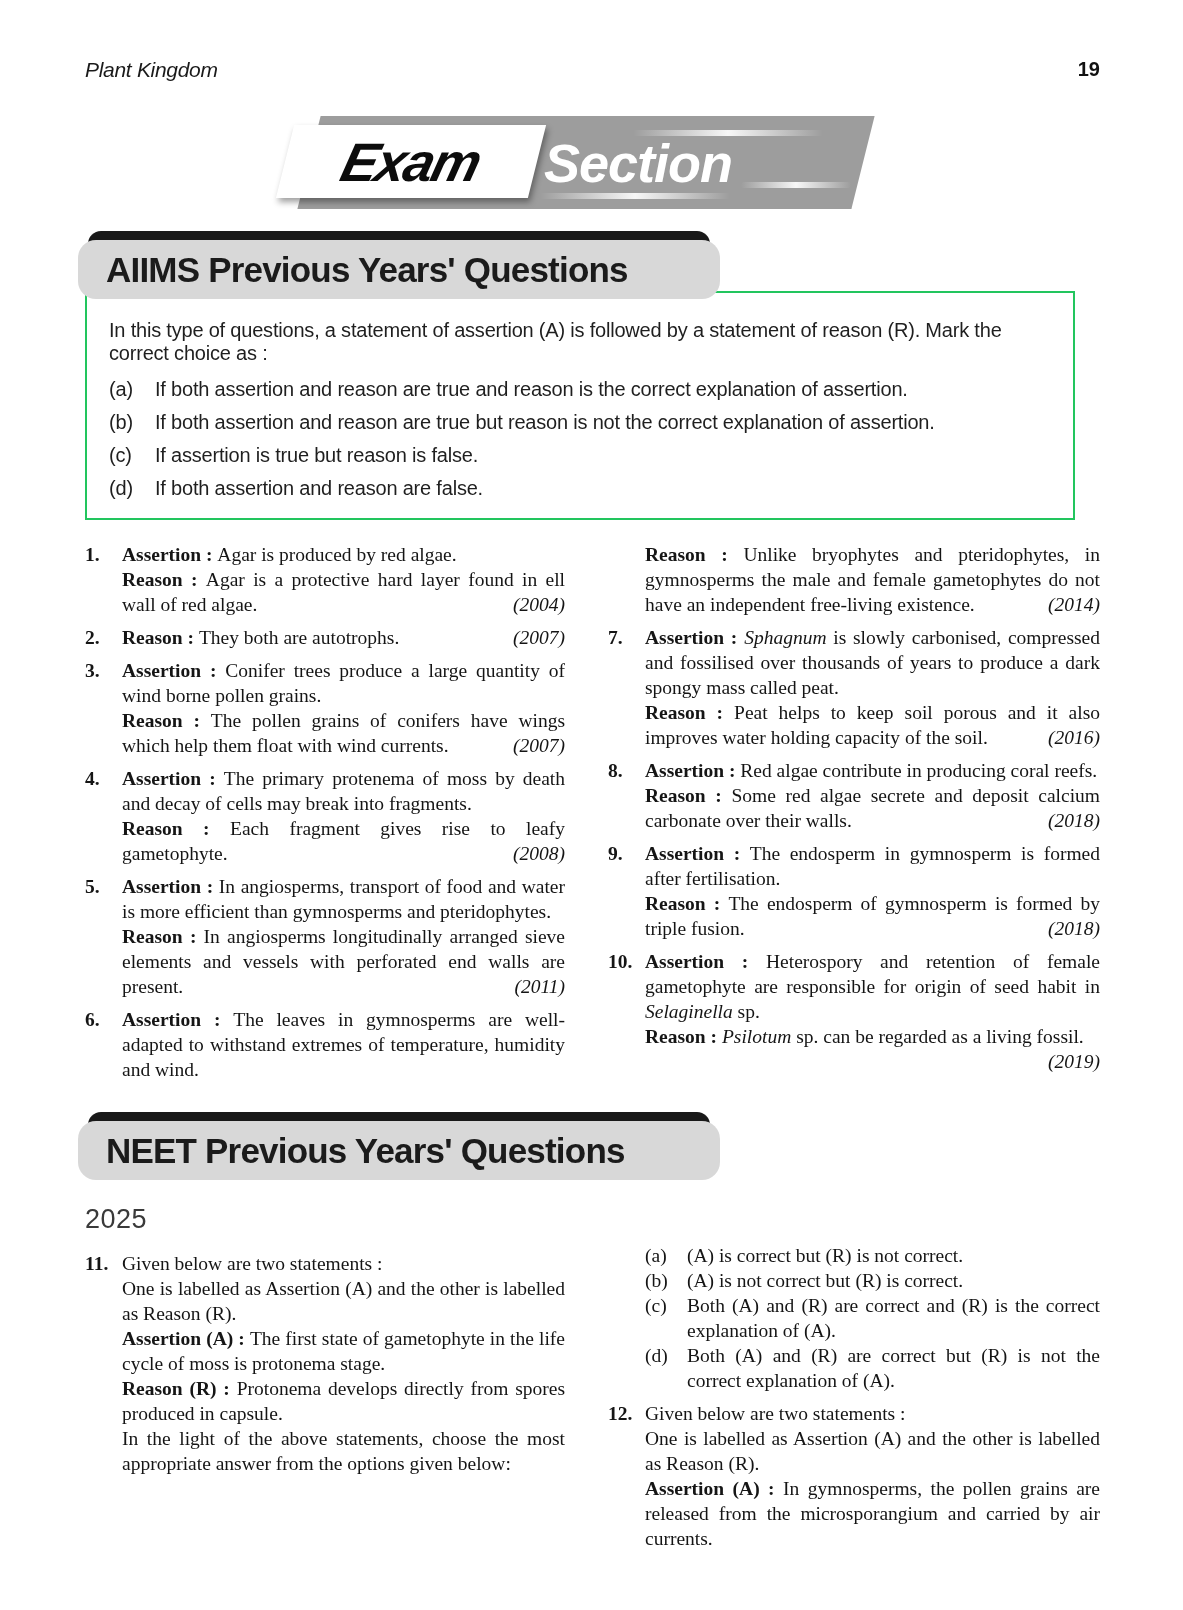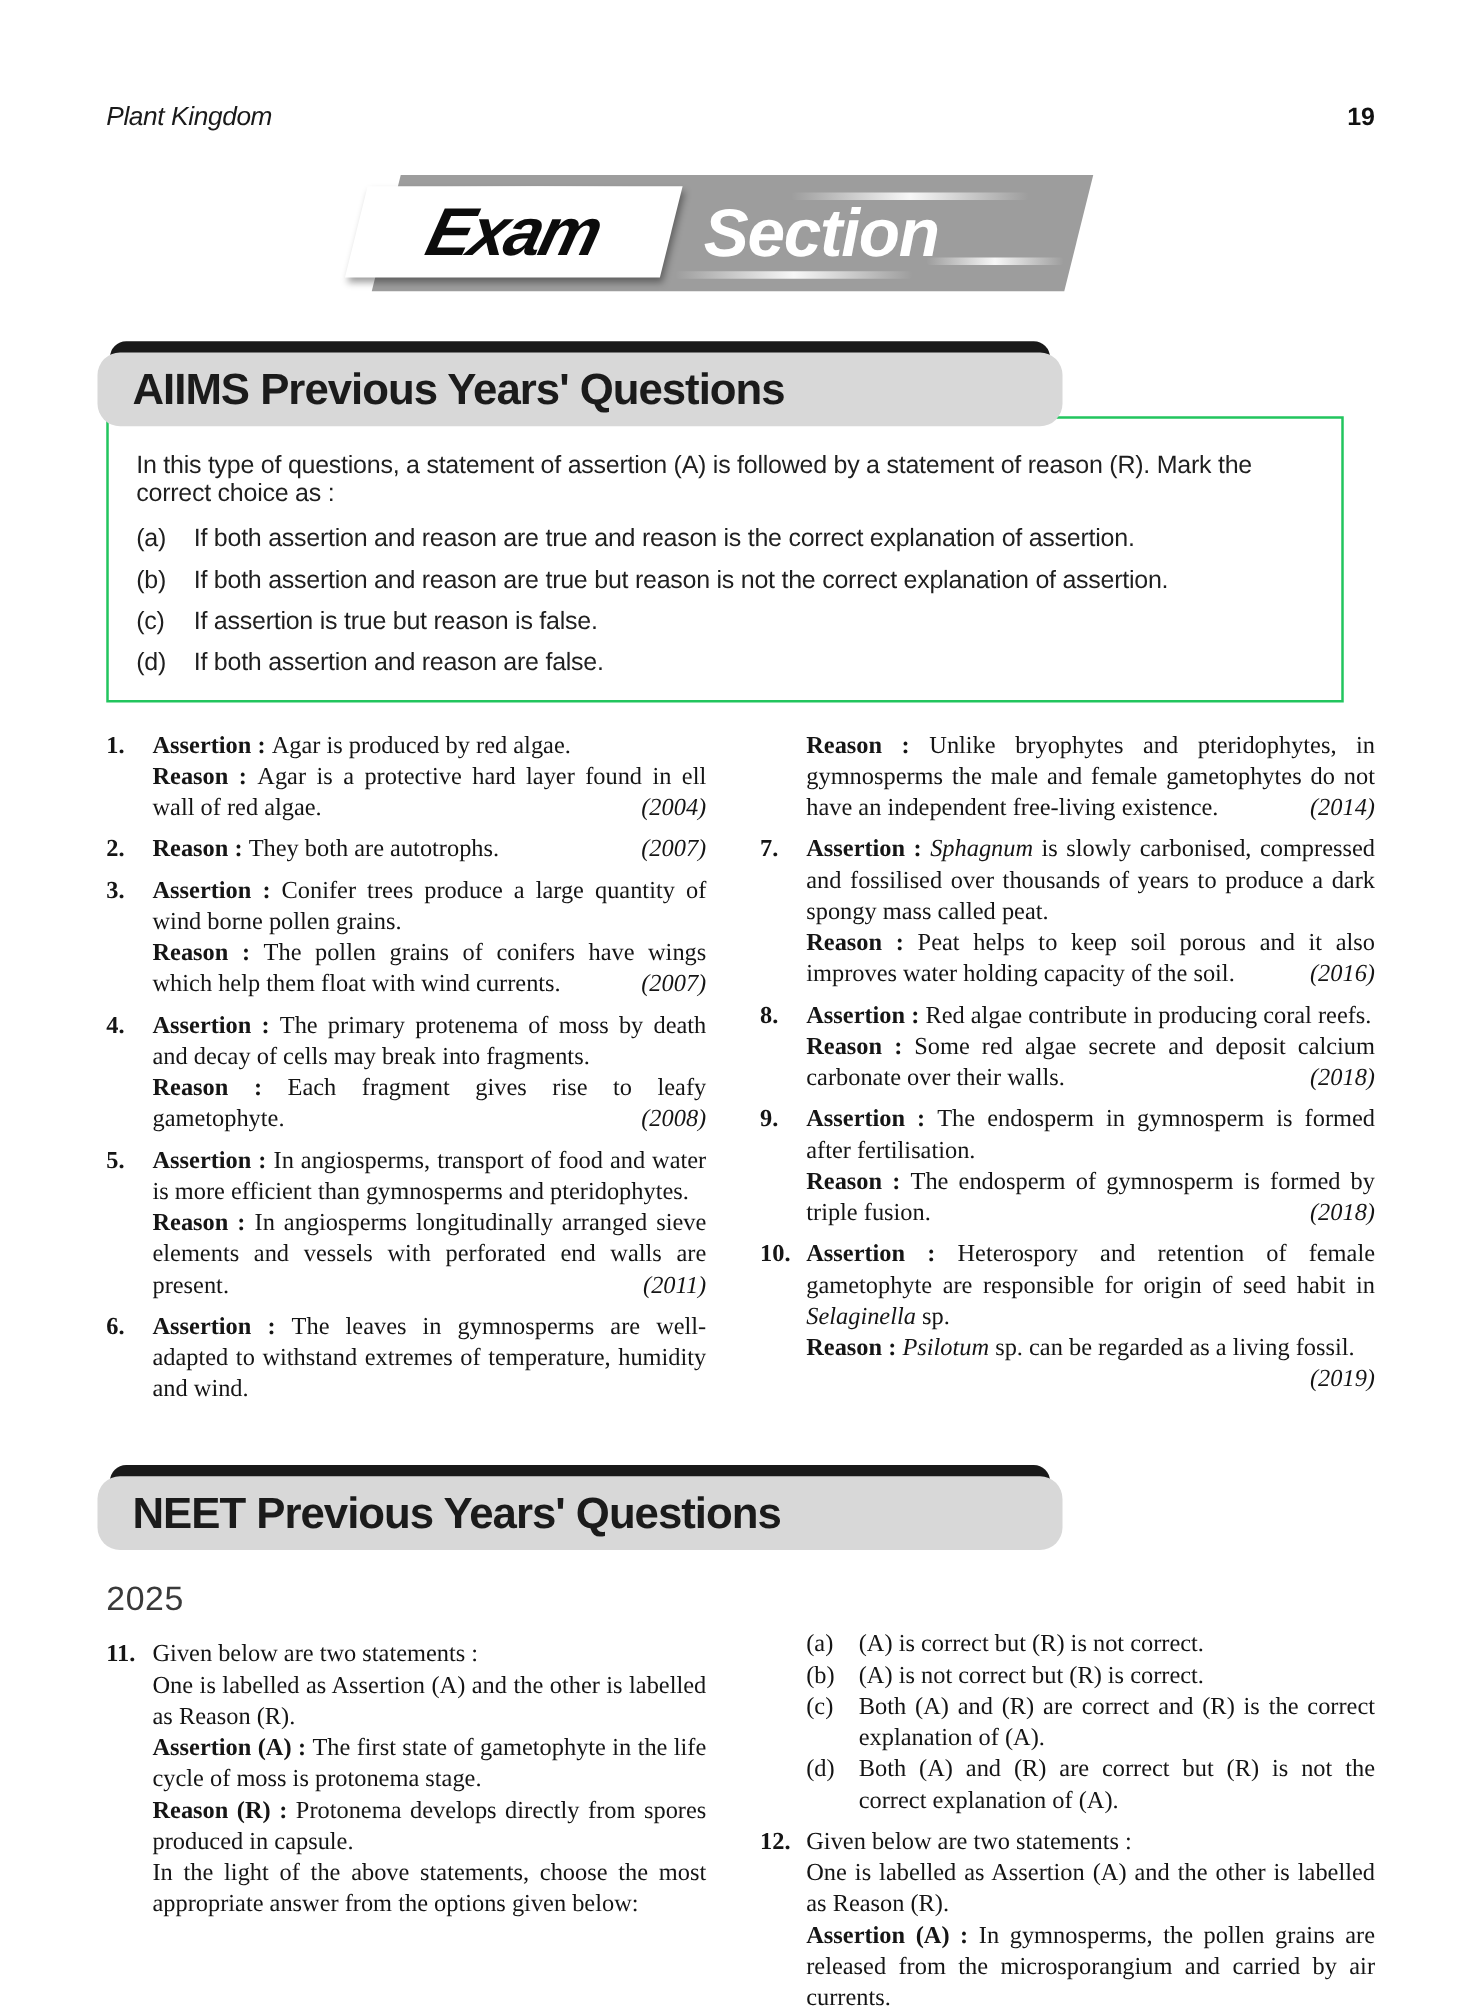--- a/index.html
+++ b/index.html
@@ -1,46 +1,46 @@
 <!DOCTYPE html>
 <html><head>
 <meta charset="utf-8">
 <style>
   html,body{margin:0;padding:0;background:#ffffff;}
   body{width:1183px;height:1610px;overflow:hidden;color:#151515;
        font-family:"Liberation Serif", serif;}
   .page{padding:58px 83px 0 85px;position:relative;}
 
   
-  .page-head{display:flex;justify-content:space-between;align-items:center;margin-top:24px;}
+  .page-head{display:flex;justify-content:space-between;align-items:flex-start;}
   .book-title{font-family:"Liberation Sans",sans-serif;font-style:italic;
               font-size:21px;letter-spacing:-0.3px;color:#1a1a1a;}
   .page-num{font-family:"Liberation Sans",sans-serif;font-weight:700;font-size:20px;color:#111;}
 
   
   .exam-banner{position:relative;width:580px;height:93px;margin:34px 0 0 200px;}
   .eb-gray{position:absolute;left:24px;right:2px;top:0;bottom:0;background:#9d9d9d;
            transform:skewX(-14deg);}
   .streak{position:absolute;height:6px;border-radius:3px;z-index:1;
           background:linear-gradient(90deg,rgba(255,255,255,0),rgba(252,252,252,.95),rgba(255,255,255,0));}
   .s1{top:9px;left:70px;width:150px;}
   .s2{top:14px;right:42px;width:190px;}
   .s3{bottom:10px;left:255px;width:190px;}
   .s4{bottom:21px;right:14px;width:110px;}
   .eb-white{position:absolute;left:0;top:9px;width:252px;height:73px;background:#ffffff;
             transform:skewX(-14deg);box-shadow:3px 4px 6px rgba(0,0,0,.38);
             display:flex;align-items:center;justify-content:center;z-index:2;}
   .eb-exam{font-family:"Liberation Sans",sans-serif;font-style:italic;font-weight:700;
            font-size:54px;letter-spacing:-2px;color:#0c0c0c;}
-  .eb-section{position:absolute;left:278px;top:50%;transform:translateY(-50%);z-index:2;
+  .eb-section{position:absolute;left:259px;top:50%;transform:translateY(-50%);z-index:2;
               font-family:"Liberation Sans",sans-serif;font-style:italic;font-weight:700;
               font-size:54px;letter-spacing:-1px;color:#ffffff;}
 
   
-  .section-banner{position:relative;width:772px;height:68px;margin-top:40px;margin-left:-7px;z-index:2;}
+  .section-banner{position:relative;width:642px;height:68px;margin-top:22px;margin-left:-7px;z-index:2;}
   .sb-bar{position:absolute;top:0;left:10px;right:10px;height:26px;background:#191919;border-radius:13px;}
   .sb-plate{position:absolute;top:9px;left:0;right:0;bottom:0;background:#d8d8d8;border-radius:18px;
             display:flex;align-items:center;padding-left:28px;box-sizing:border-box;}
   .sb-title{font-family:"Liberation Sans",sans-serif;font-weight:700;font-size:35px;
             letter-spacing:-0.8px;color:#1b1b1b;white-space:nowrap;}
 
   
   .instruction-box{border:2px solid #22c55e;margin:-8px 25px 0 0;position:relative;z-index:1;
                    padding:26px 24px 18px 22px;font-family:"Liberation Sans",sans-serif;
                    font-size:20px;letter-spacing:-0.2px;color:#1f1f1f;}

